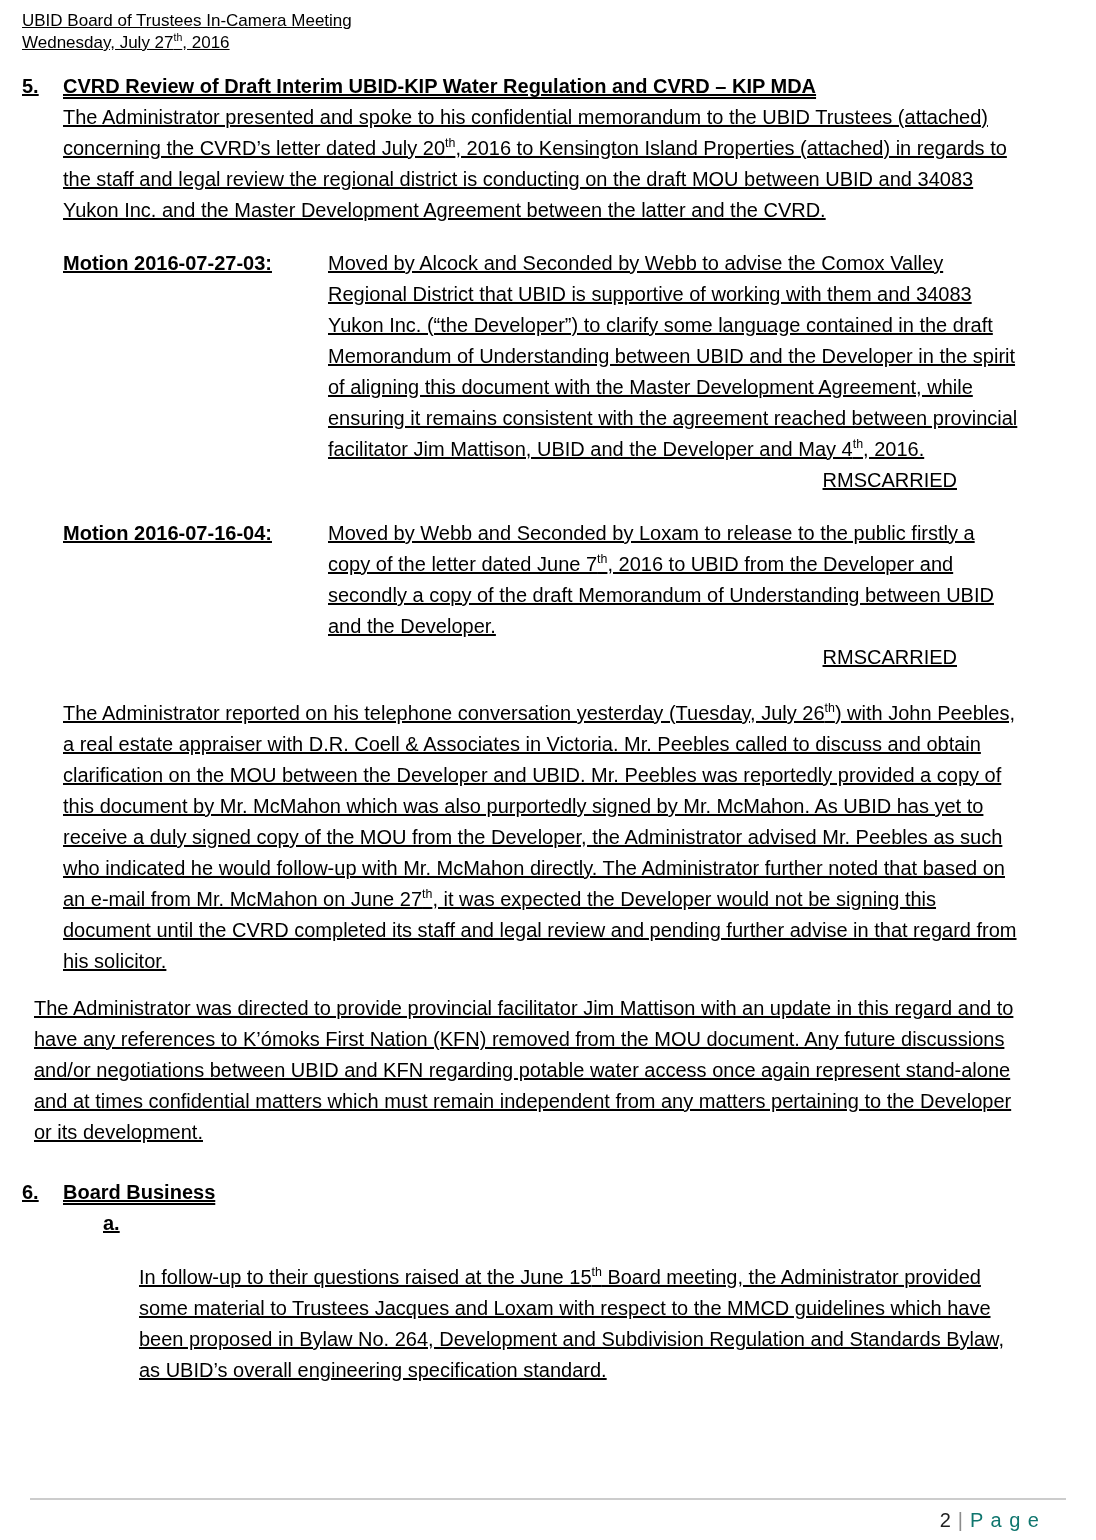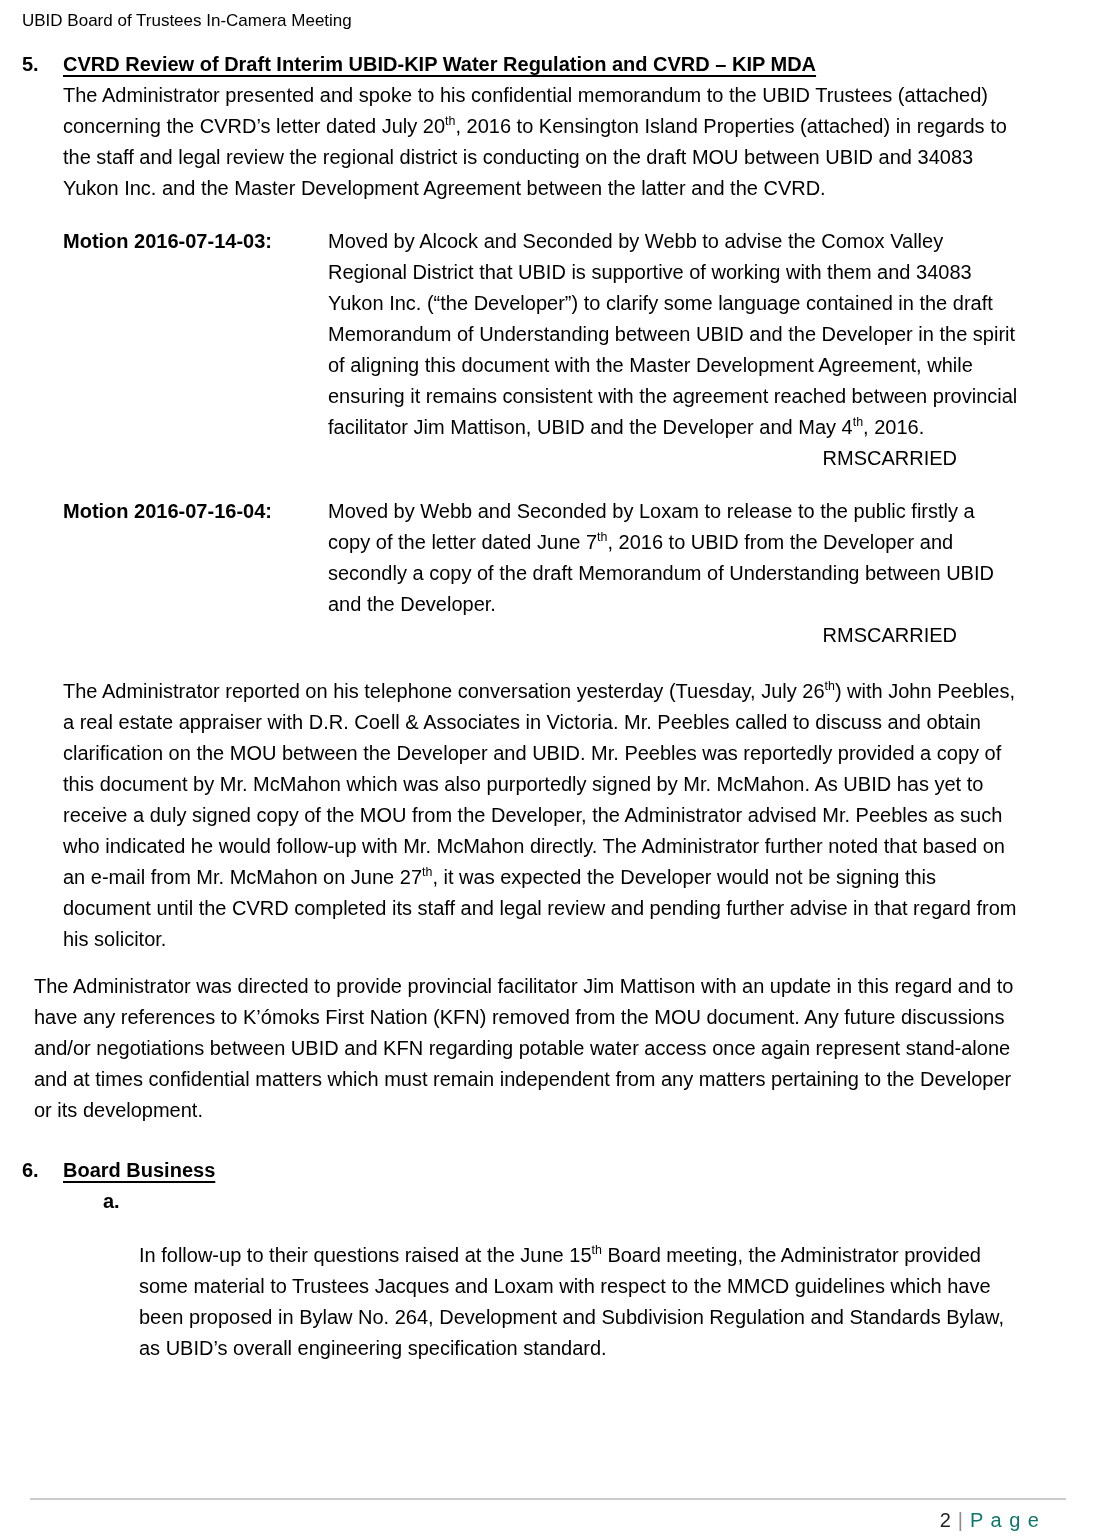--- a/index.html
+++ b/index.html
@@ -5,20 +5,21 @@
   * { margin: 0; padding: 0; box-sizing: border-box; }
   html, body { background: #ffffff; }
   .page {
     position: relative;
     width: 1096px;
     height: 1540px;
     background: #ffffff;
     color: #000000;
     font-family: "Liberation Sans", "DejaVu Sans", sans-serif;
     overflow: hidden;
+    text-decoration: underline;
   }
   .doc { padding: 10px 76px 0 22px; }
 
   .doc-header { font-size: 17px; line-height: 22px; margin-bottom: 17px; }
 
   .body-text { font-size: 20px; line-height: 31px; }
 
   sup { font-size: 62%; vertical-align: super; line-height: 0; }
 
   .sec-row { display: flex; font-weight: bold; }
@@ -75,33 +76,34 @@
   .footer-word { color: #0f766e; letter-spacing: 1px; }
 </style>
 </head>
 <body>
 
 <div class="page">
   <div class="doc">
 
     <div class="doc-header">
       <div>UBID Board of Trustees In-Camera Meeting</div>
+      <div>Wednesday, July 27<sup>th</sup>, 2016</div>
     </div>
 
     <section class="body-text">
       <div class="sec-row">
         <span class="num-col">5.</span>
         <span class="sec-title">CVRD Review of Draft Interim UBID-KIP Water Regulation and CVRD – KIP MDA</span>
       </div>
 
       <p class="indent1">The Administrator presented and spoke to his confidential memorandum to the UBID Trustees (attached) concerning the CVRD’s letter dated July 20<sup>th</sup>, 2016 to Kensington Island Properties (attached) in regards to the staff and legal review the regional district is conducting on the draft MOU between UBID and 34083 Yukon Inc. and the Master Development Agreement between the latter and the CVRD.</p>
 
       <div>
         <div class="motion-row">
-          <span class="motion-label">Motion 2016-07-14-03:</span>
+          <span class="motion-label">Motion 2016-07-27-03:</span>
           <span class="motion-text">Moved by Alcock and Seconded by Webb to advise the Comox Valley Regional District that UBID is supportive of working with them and 34083 Yukon Inc. (“the Developer”) to clarify some language contained in the draft Memorandum of Understanding between UBID and the Developer in the spirit of aligning this document with the Master Development Agreement, while ensuring it remains consistent with the agreement reached between provincial facilitator Jim Mattison, UBID and the Developer and May 4<sup>th</sup>, 2016.</span>
         </div>
         <div class="result-row">
           <span>RMS</span>
           <span>CARRIED</span>
         </div>
       </div>
 
       <div>
         <div class="motion-row">

